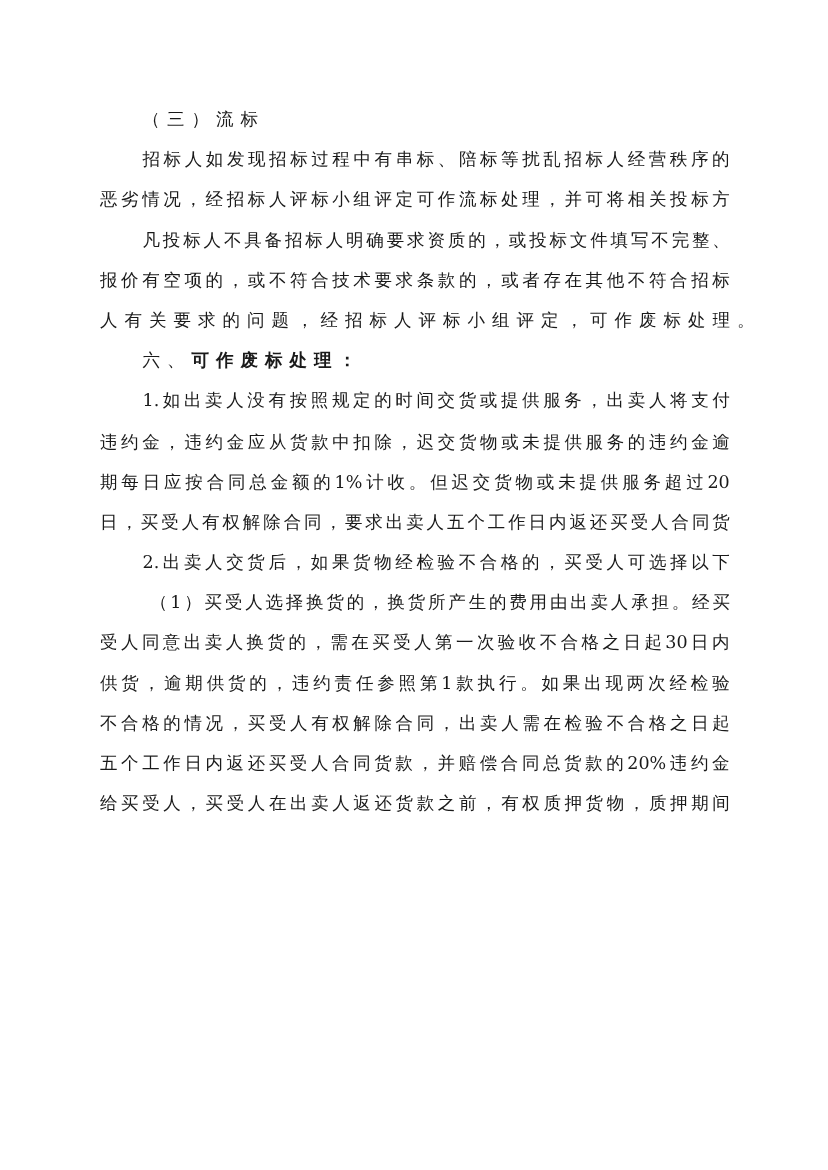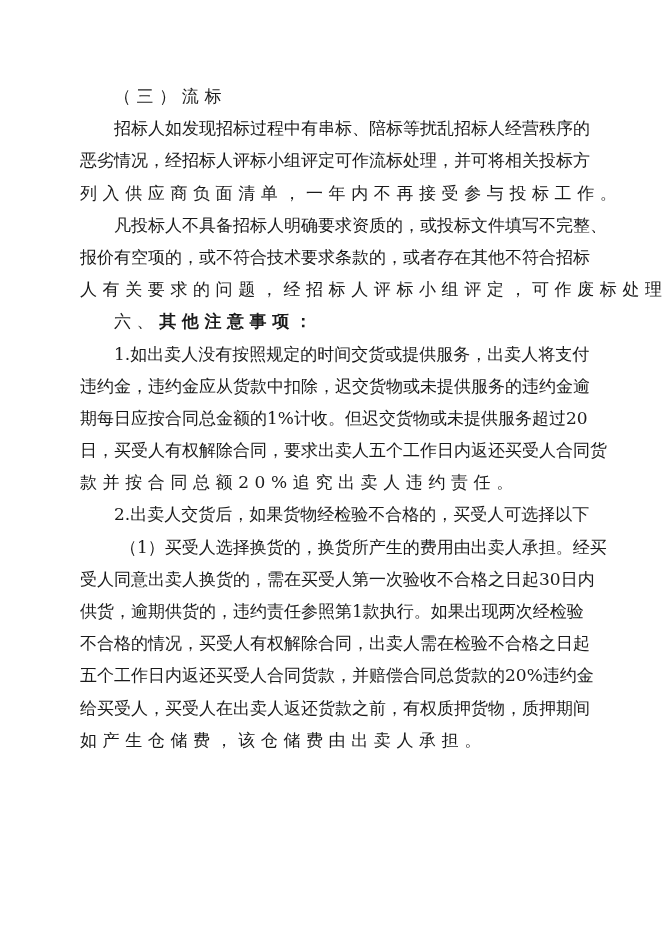--- a/index.html
+++ b/index.html
@@ -25,21 +25,21 @@
   }
   .content {
     position: absolute;
     left: 80px;
     top: 80px;
     width: 504px;
   }
   .line {
     height: 32.2px;
     line-height: 32.2px;
-    font-size: 17px;
+    font-size: 14px;
     white-space: nowrap;
     letter-spacing: 5.6px;
   }
   .line.justify {
     text-align: justify;
     text-align-last: justify;
     letter-spacing: 0;
   }
   .indent2 { padding-left: 34px; }
   .indent2s { padding-left: 40px; }
@@ -112,21 +112,20 @@
             <span>并</span>
             <span>可</span>
             <span>将</span>
             <span>相</span>
             <span>关</span>
             <span>投</span>
             <span>标</span>
             <span>方</span>
           </span>
         </div>
-      <div class="line">列入供应商负面清单，一年内不再接受参与投标工作。</div>
     </div>
 
     <div>
       <div class="line indent2 justify">
           <span style="display: flex; justify-content: space-between; letter-spacing: 0px;">
             <span>凡</span>
             <span>投</span>
             <span>标</span>
             <span>人</span>
             <span>不</span>
@@ -187,21 +186,21 @@
             <span>符</span>
             <span>合</span>
             <span>招</span>
             <span>标</span>
           </span>
         </div>
       <div class="line">人有关要求的问题，经招标人评标小组评定，可作废标处理。</div>
     </div>
 
     <div class="line indent2">
-      <span>六、</span><span class="bold">其他注意事项：</span>
+      <span>六、</span><span class="bold">可作废标处理：</span>
     </div>
 
     <div>
       <div class="line indent2 justify">
           <span style="display: flex; justify-content: space-between; letter-spacing: 0px;">
             <span>1.</span>
             <span>如</span>
             <span>出</span>
             <span>卖</span>
             <span>人</span>
@@ -325,21 +324,20 @@
             <span>返</span>
             <span>还</span>
             <span>买</span>
             <span>受</span>
             <span>人</span>
             <span>合</span>
             <span>同</span>
             <span>货</span>
           </span>
         </div>
-      <div class="line">款并按合同总额20%追究出卖人违约责任。</div>
     </div>
 
     <div>
       <div class="line indent2 justify">
           <span style="display: flex; justify-content: space-between; letter-spacing: 0px;">
             <span>2.</span>
             <span>出</span>
             <span>卖</span>
             <span>人</span>
             <span>交</span>
@@ -566,17 +564,16 @@
             <span>押</span>
             <span>货</span>
             <span>物</span>
             <span>，</span>
             <span>质</span>
             <span>押</span>
             <span>期</span>
             <span>间</span>
           </span>
         </div>
-      <div class="line">如产生仓储费，该仓储费由出卖人承担。</div>
     </div>
 
   </div>
 </div>
 
 </body></html>

